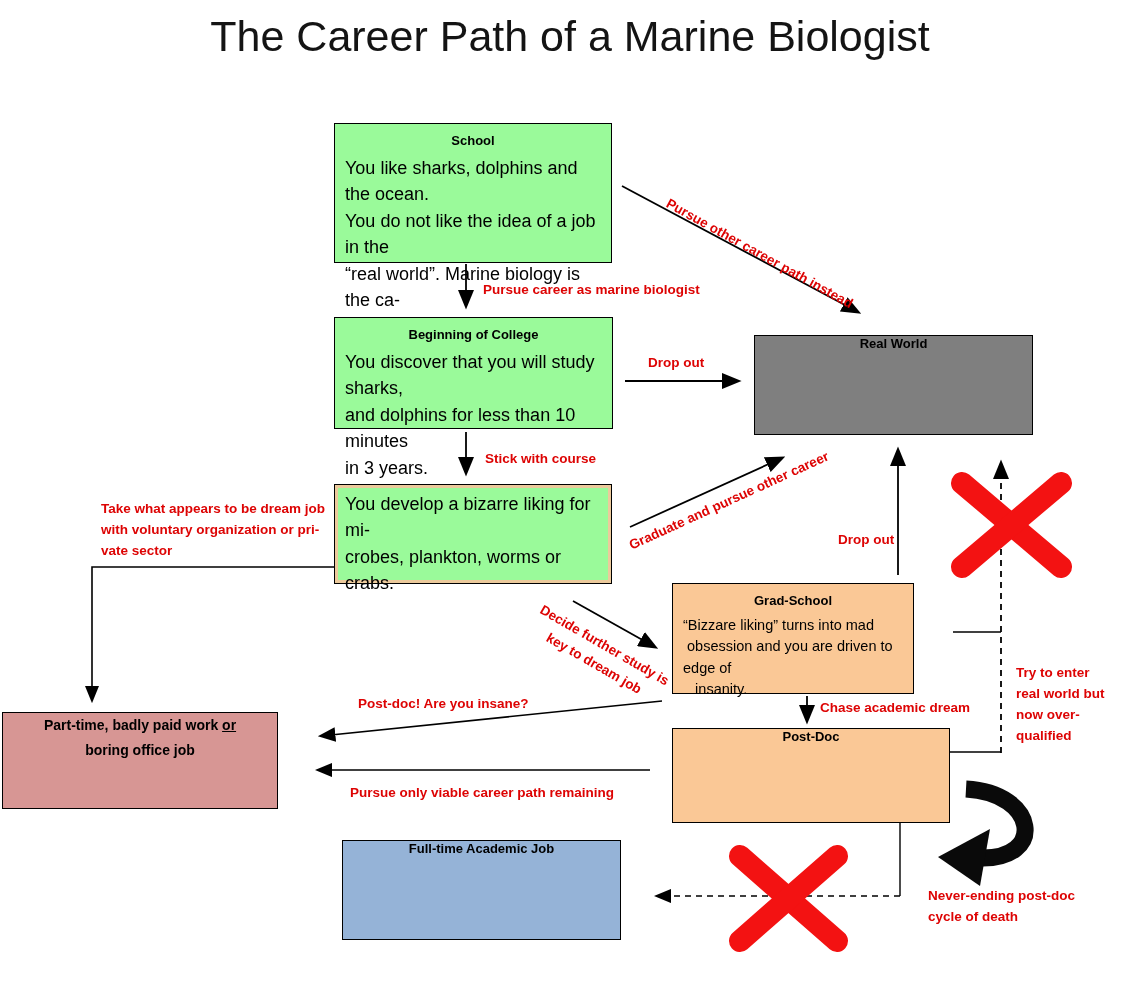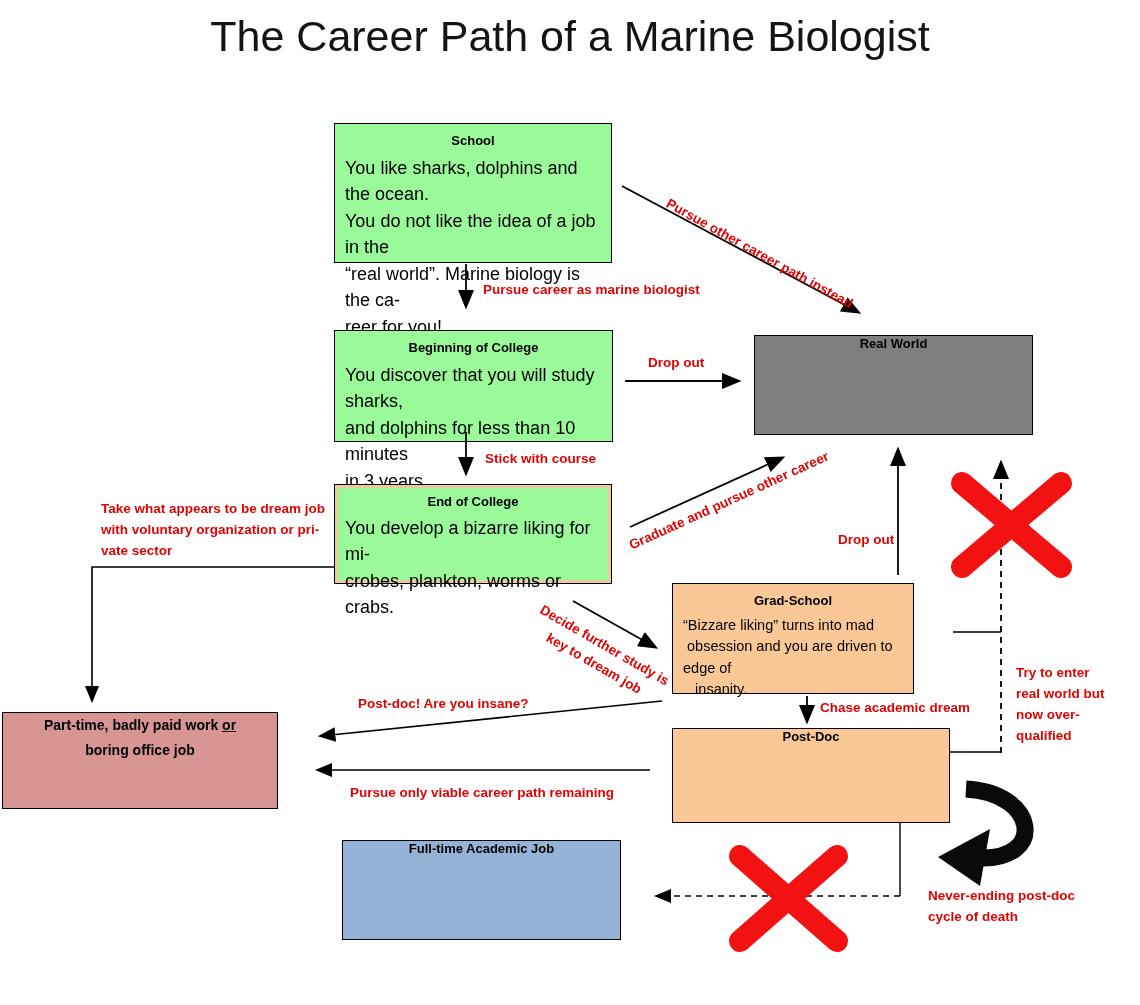--- a/index.html
+++ b/index.html
@@ -86,29 +86,28 @@
   </svg>
 
   <div class="box green" style="left:334px;top:123px;width:278px;height:140px">
     <div class="box-title">School</div>
     <div class="box-body">You like sharks, dolphins and the ocean.
 You do not like the idea of a job in the
 “real world”. Marine biology is the ca-
 reer for you!</div>
   </div>
 
-  <div class="box green" style="left:334px;top:330px;width:279px;height:112px">
+  <div class="box green" style="left:334px;top:317px;width:279px;height:112px">
     <div class="box-title">Beginning of College</div>
     <div class="box-body">You discover that you will study sharks,
 and dolphins for less than 10 minutes
 in 3 years.</div>
   </div>
 
   <div class="box green tanborder" style="left:334px;top:484px;width:278px;height:100px">
-    <div class="box-title">End of College</div>
     <div class="box-body" style="padding-top:6px">You develop a bizarre liking for mi-
 crobes, plankton, worms or crabs.</div>
   </div>
 
   <div class="box gray centerbox" style="left:754px;top:335px;width:279px;height:100px">
     <div class="box-title">Real World</div>
   </div>
 
   <div class="box peach" style="left:672px;top:583px;width:242px;height:111px">
     <div class="box-title">Grad-School</div>

